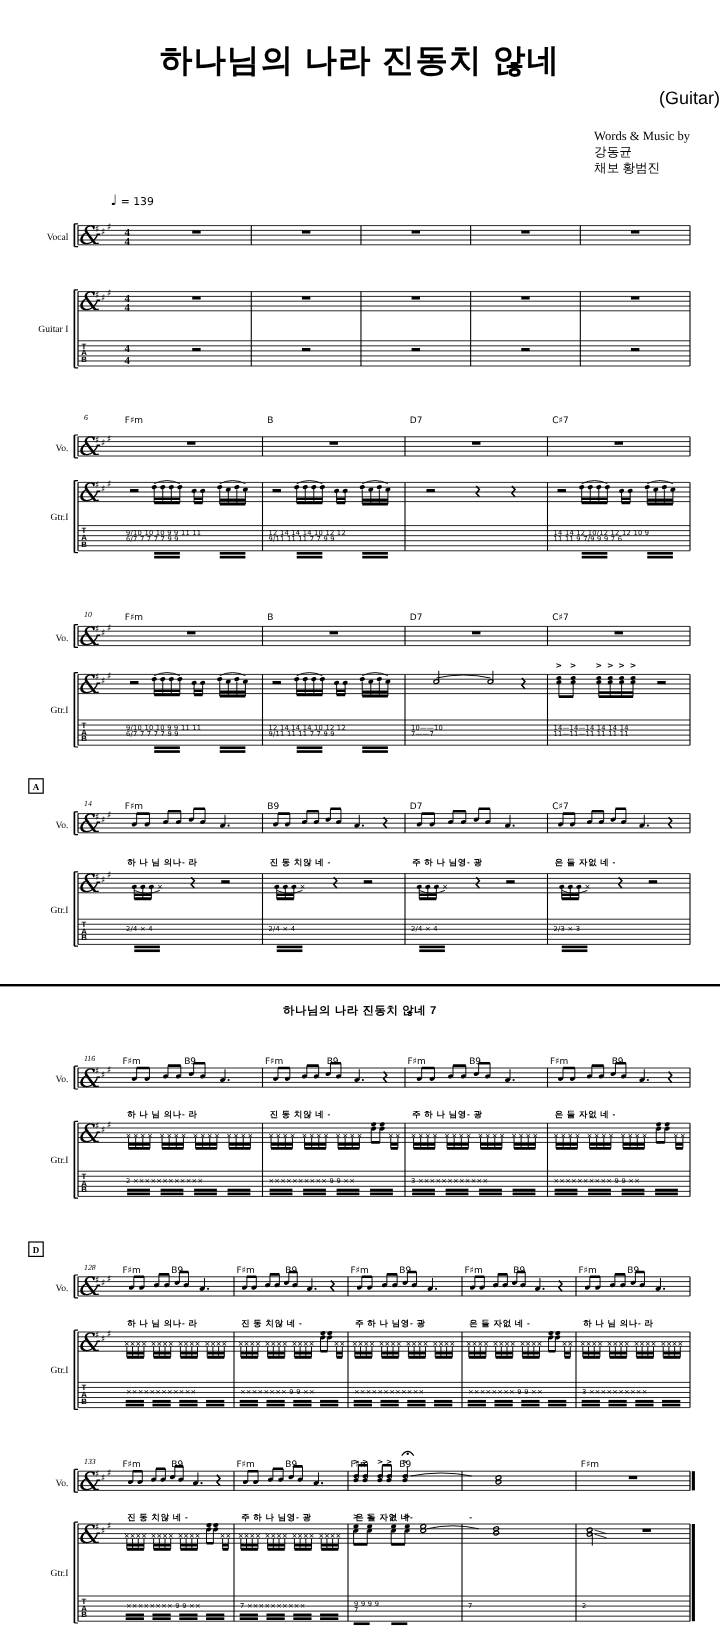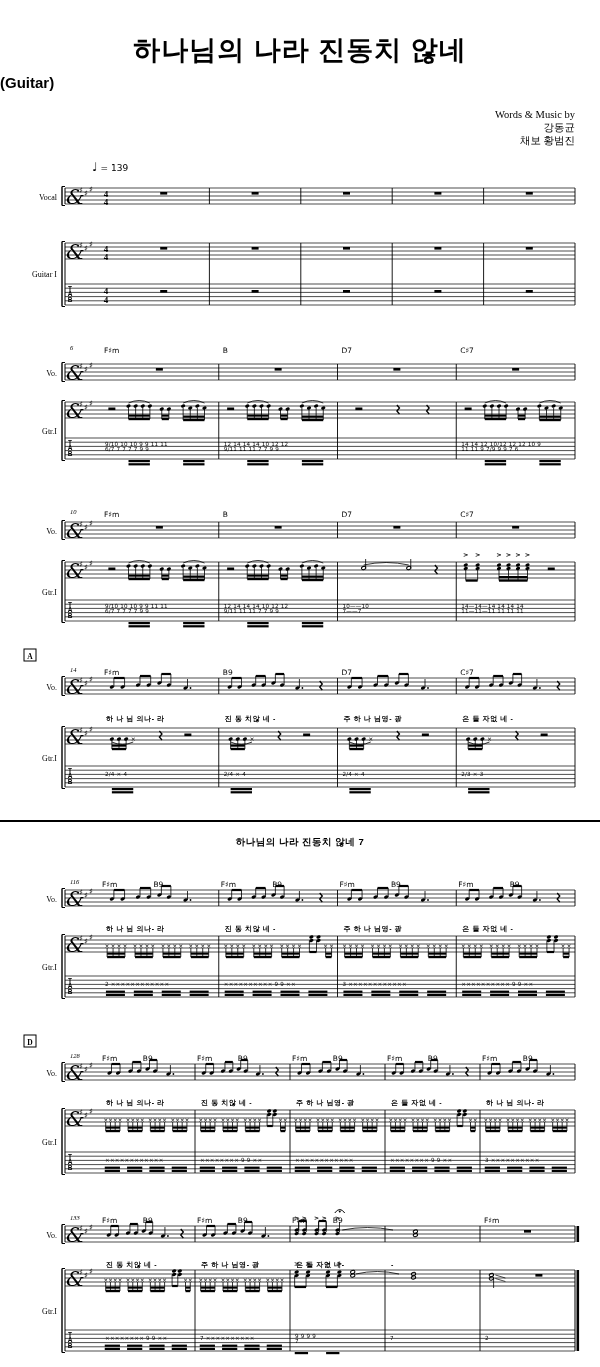--- a/index.html
+++ b/index.html
@@ -1,22 +1,22 @@
 <!DOCTYPE html>
 <html><head>
 <meta charset="utf-8">
 <style>
   html,body{margin:0;padding:0;background:#e8e8e8;}
   .page{position:relative;width:600px;height:1367px;background:#ffffff;margin:0 auto;overflow:hidden;
         font-family:"Liberation Serif",serif;color:#000;}
   .title{position:absolute;top:32px;left:0;width:600px;text-align:center;
          font-family:"Liberation Sans",sans-serif;font-weight:900;font-size:27px;letter-spacing:1px;}
-  .subtitle{position:absolute;top:74px;left:0;width:600px;text-align:left;
-         font-family:"Liberation Sans",sans-serif;font-weight:bold;font-size:15px;}
-  .credits{position:absolute;top:108px;right:25px;text-align:right;
+  .subtitle{position:absolute;top:74px;left:0;width:600px;text-align:right;
+         font-family:"Liberation Sans",sans-serif;font-weight:normal;font-size:15px;}
+  .credits{position:absolute;top:108px;right:25px;text-align:left;
          font-family:"Liberation Serif",serif;font-size:10.5px;line-height:1.25;}
   .tempo{position:absolute;top:160px;left:92px;font-family:"DejaVu Sans",sans-serif;font-size:9px;}
   .tempo .note{font-size:12px;}
   .sys{position:absolute;left:0;width:600px;}
   .divider{position:absolute;top:820px;left:0;width:600px;height:2px;background:#000;}
   .p2header{position:absolute;top:836px;left:0;width:600px;text-align:center;
          font-family:Liberation Sans, sans-serif;font-weight:bold;font-size:9.5px;letter-spacing:0.5px;}
   svg text{user-select:none;}
 </style>
 </head>

